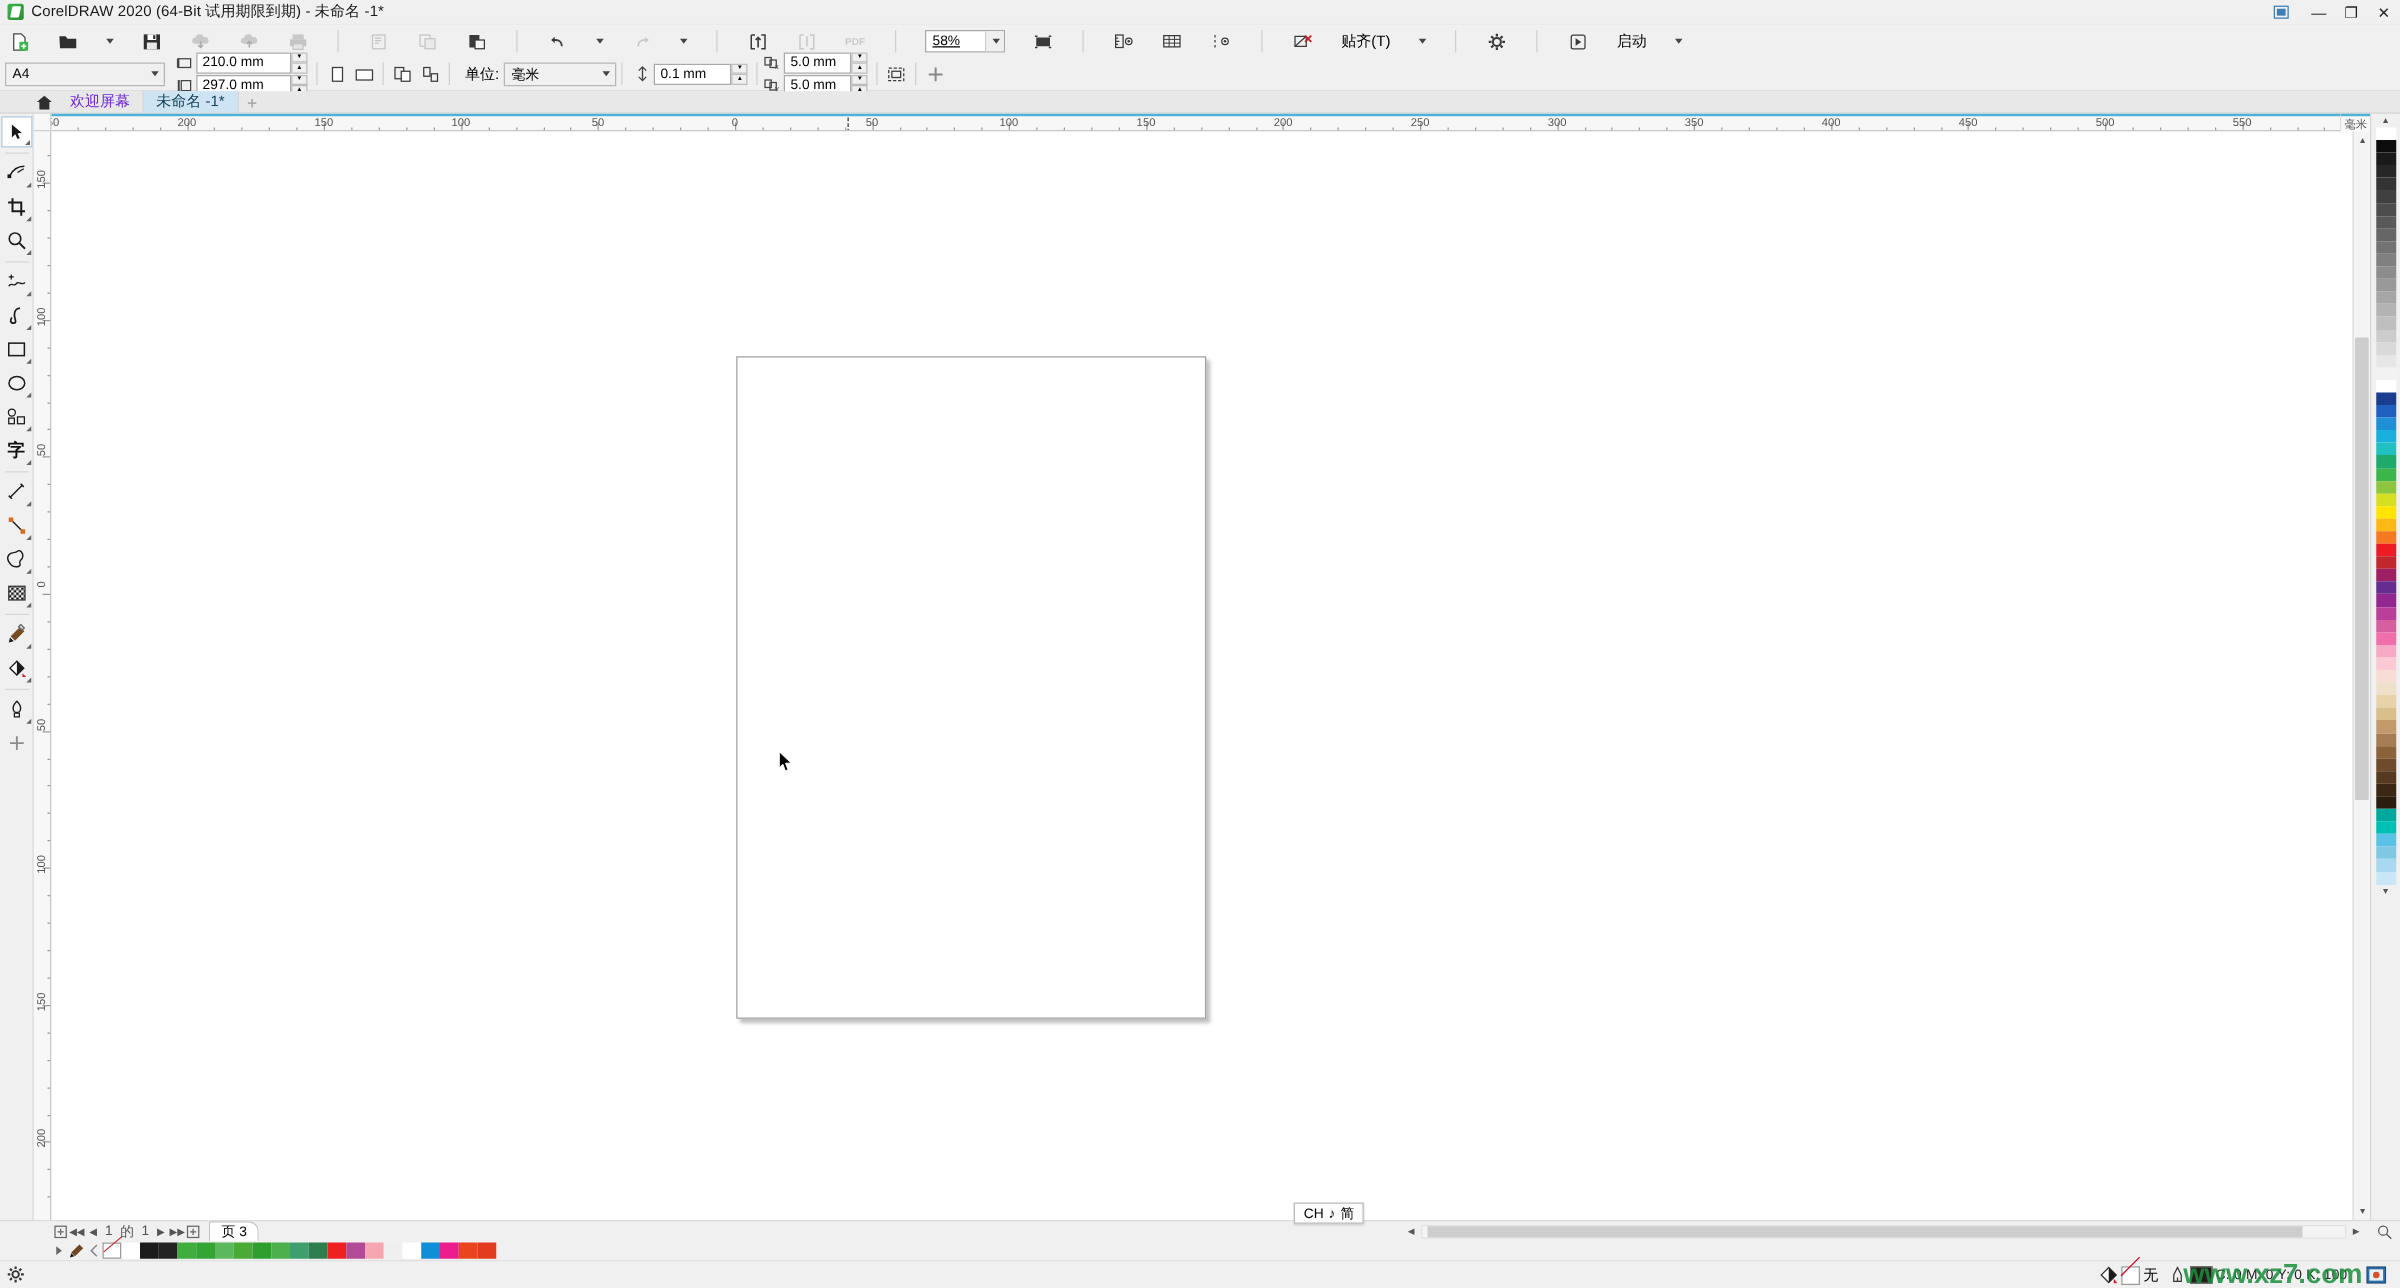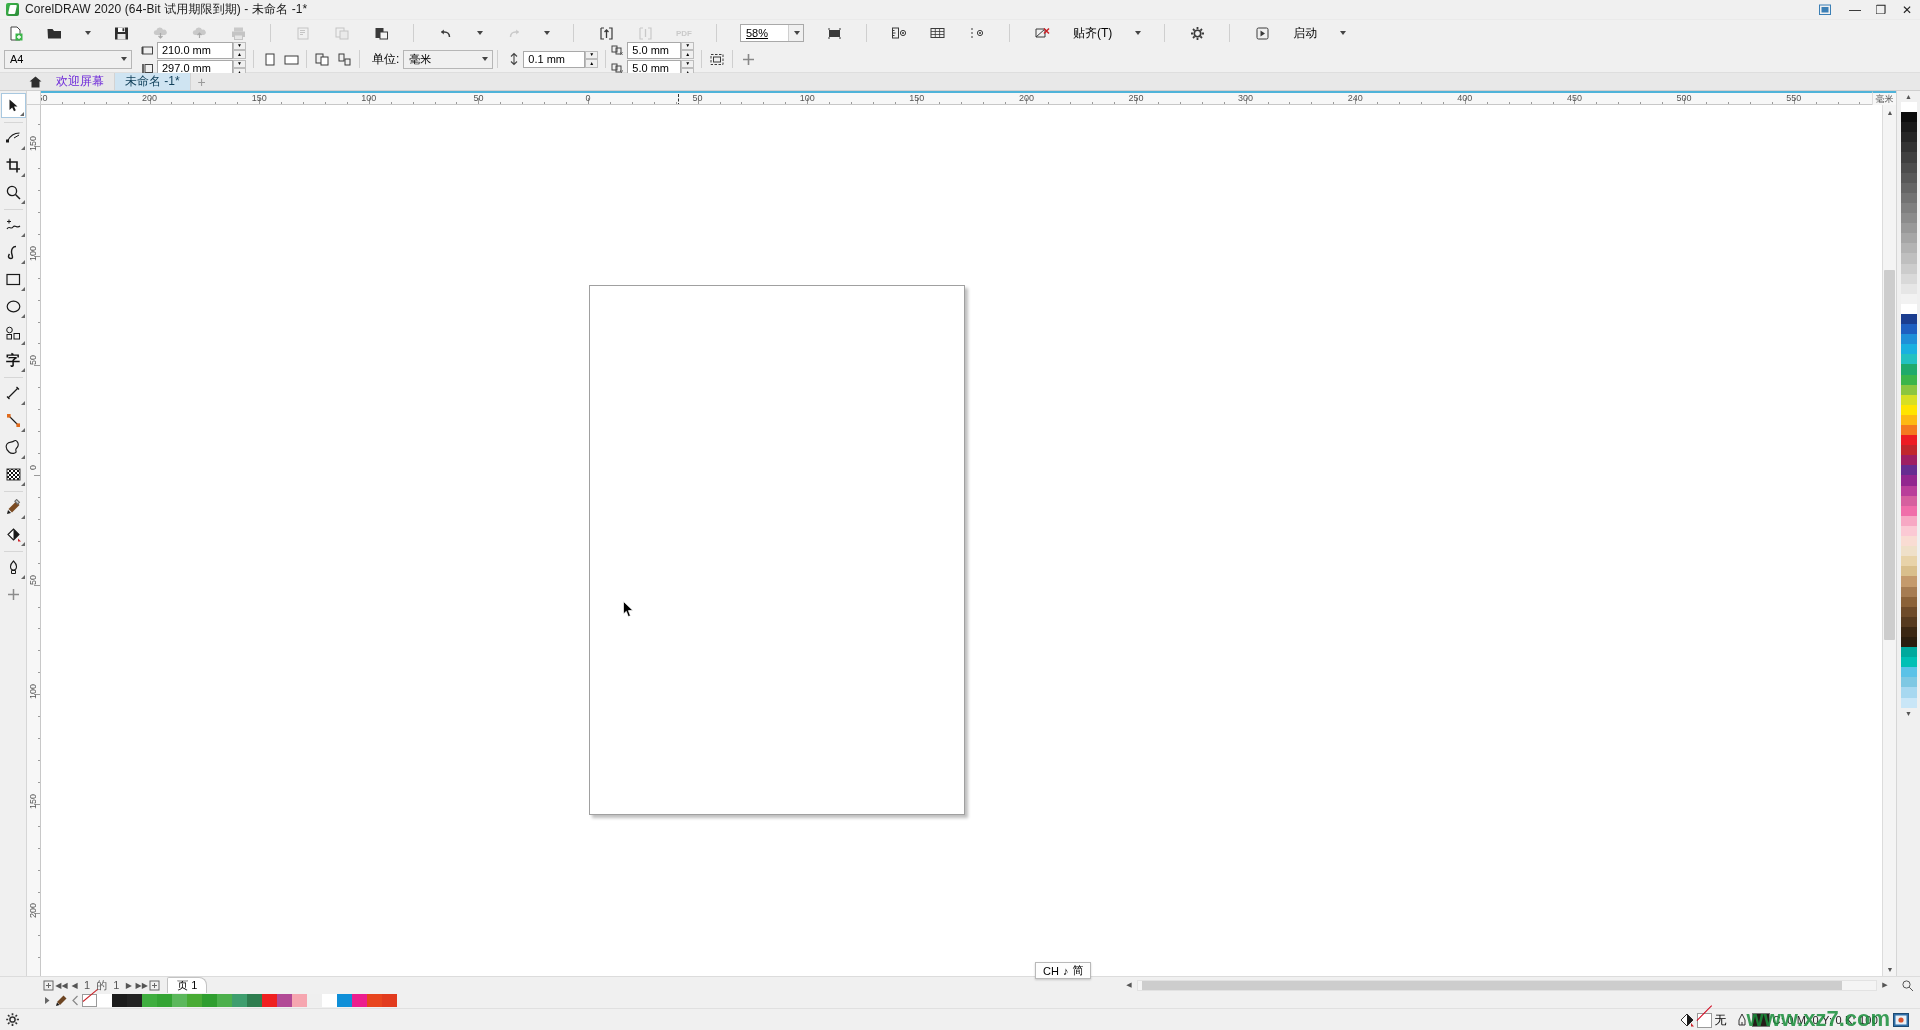--- a/index.html
+++ b/index.html
@@ -838,21 +838,21 @@
           <div class="rtick" style="left: 1138.87px; height: 2px;"></div>
           <div class="rtick" style="left: 1160.79px; height: 2px;"></div>
           <div class="rtick" style="left: 1182.71px; height: 2px;"></div>
           <div class="rtick" style="left: 1204.63px; height: 6px;"></div>
           <div class="rnum" style="left: 1204.63px;">300</div>
           <div class="rtick" style="left: 1226.55px; height: 2px;"></div>
           <div class="rtick" style="left: 1248.48px; height: 2px;"></div>
           <div class="rtick" style="left: 1270.4px; height: 2px;"></div>
           <div class="rtick" style="left: 1292.32px; height: 2px;"></div>
           <div class="rtick" style="left: 1314.24px; height: 6px;"></div>
-          <div class="rnum" style="left: 1314.24px;">240</div>
+          <div class="rnum" style="left: 1314.24px;">350</div>
           <div class="rtick" style="left: 1336.16px; height: 2px;"></div>
           <div class="rtick" style="left: 1358.08px; height: 2px;"></div>
           <div class="rtick" style="left: 1380px; height: 2px;"></div>
           <div class="rtick" style="left: 1401.92px; height: 2px;"></div>
           <div class="rtick" style="left: 1423.84px; height: 6px;"></div>
           <div class="rnum" style="left: 1423.84px;">400</div>
           <div class="rtick" style="left: 1445.77px; height: 2px;"></div>
           <div class="rtick" style="left: 1467.69px; height: 2px;"></div>
           <div class="rtick" style="left: 1489.61px; height: 2px;"></div>
           <div class="rtick" style="left: 1511.53px; height: 2px;"></div>
@@ -1023,21 +1023,21 @@
     <span class="nav-txt">的</span>
     <span class="nav-txt">1</span>
     <div class="nav-btn">▶</div>
     <div class="nav-btn">▶▶</div>
     <div class="nav-btn">
       <svg width="11" height="11" viewBox="0 0 11 11">
         <rect x="1" y="1" width="9" height="9" fill="none" stroke="#666"></rect>
         <path d="M5.5 3v5M3 5.5h5" stroke="#666"></path>
       </svg>
     </div>
-    <div class="pagetab">页 1</div>
+    <div class="pagetab">页 3</div>
 
     <div style="flex:1;"></div>
 
     <div class="hs-arrow">◀</div>
     <div class="hscroll" style="max-width:740px;">
       <div class="thumb" style="left:4px; width:700px;"></div>
     </div>
     <div class="hs-arrow">▶</div>
     <div class="nav-btn" style="margin:0 6px 0 10px;">
       <svg width="13" height="13" viewBox="0 0 13 13">

